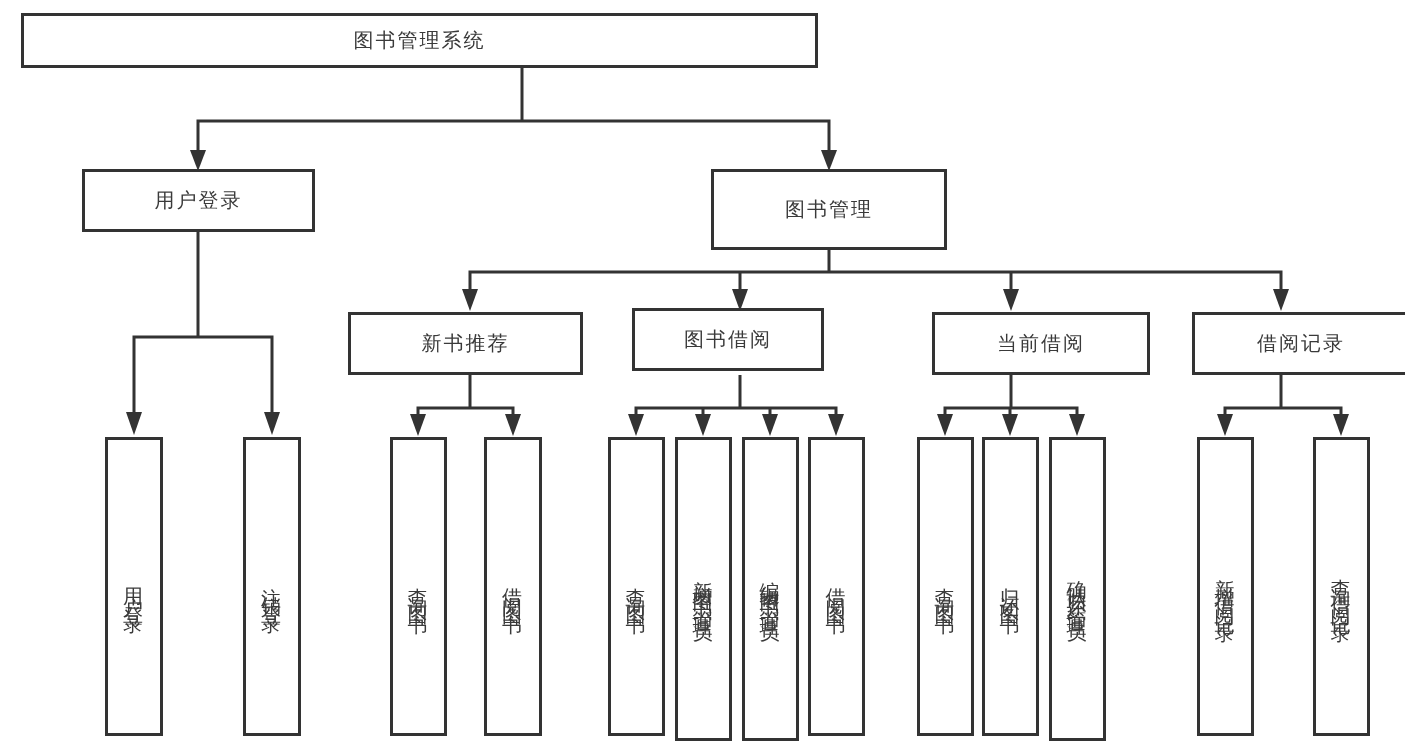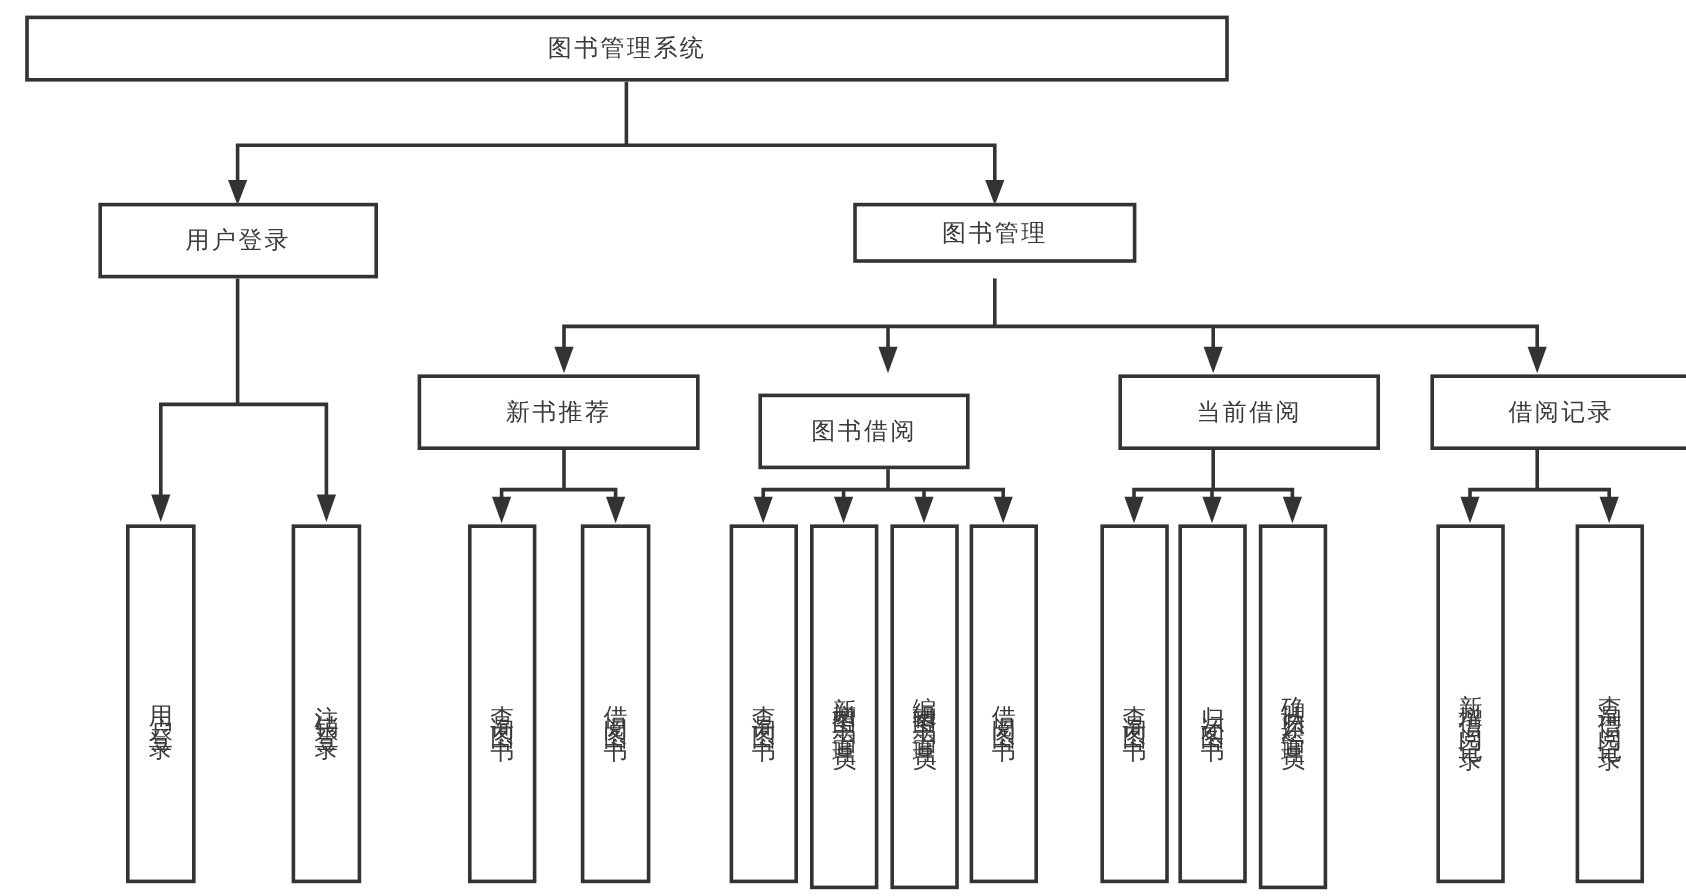--- a/index.html
+++ b/index.html
@@ -104,27 +104,27 @@
 
       <polygon points="937,414 953,414 945,436"></polygon>
       <polygon points="1002,414 1018,414 1010,436"></polygon>
       <polygon points="1069,414 1085,414 1077,436"></polygon>
 
       <polygon points="1217,414 1233,414 1225,436"></polygon>
       <polygon points="1333,414 1349,414 1341,436"></polygon>
     </g>
   </svg>
 
-  <div class="box" style="left:21px; top:13px; width:1003px; height:55px;">图书管理系统</div>
+  <div class="box" style="left:21px; top:13px; width:797px; height:55px;">图书管理系统</div>
 
   <div class="box" style="left:82px; top:169px; width:233px; height:63px;">用户登录</div>
-  <div class="box" style="left:711px; top:169px; width:236px; height:50px;">图书管理</div>
+  <div class="box" style="left:711px; top:169px; width:236px; height:81px;">图书管理</div>
 
   <div class="box" style="left:348px; top:312px; width:235px; height:63px;">新书推荐</div>
-  <div class="box" style="left:632px; top:328px; width:176px; height:63px;">图书借阅</div>
+  <div class="box" style="left:632px; top:308px; width:192px; height:63px;">图书借阅</div>
   <div class="box" style="left:932px; top:312px; width:218px; height:63px;">当前借阅</div>
   <div class="box" style="left:1172px; top:312px; width:218px; height:63px;margin-left:20px;">借阅记录</div>
 
   <div class="box vbox" style="left:105px; top:437px; width:58px; height:299px;">用户登录</div>
   <div class="box vbox" style="left:243px; top:437px; width:58px; height:299px;">注销登录</div>
 
   <div class="box vbox" style="left:390px; top:437px; width:57px; height:299px;">查询图书</div>
   <div class="box vbox" style="left:484px; top:437px; width:58px; height:299px;">借阅图书</div>
 
   <div class="box vbox" style="left:608px; top:437px; width:57px; height:299px;">查询图书</div>

